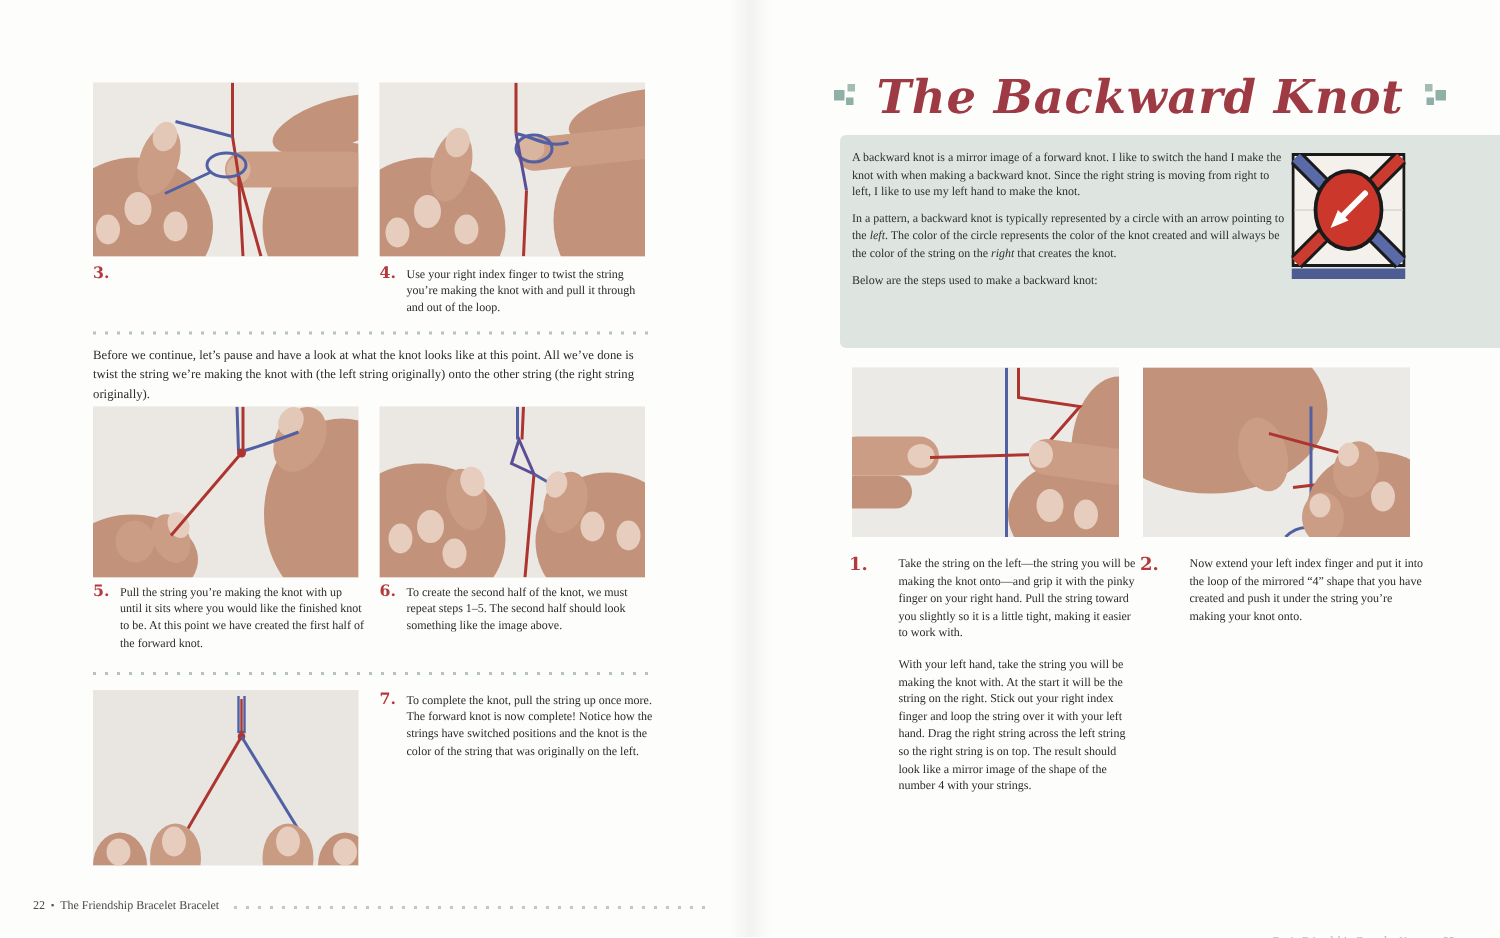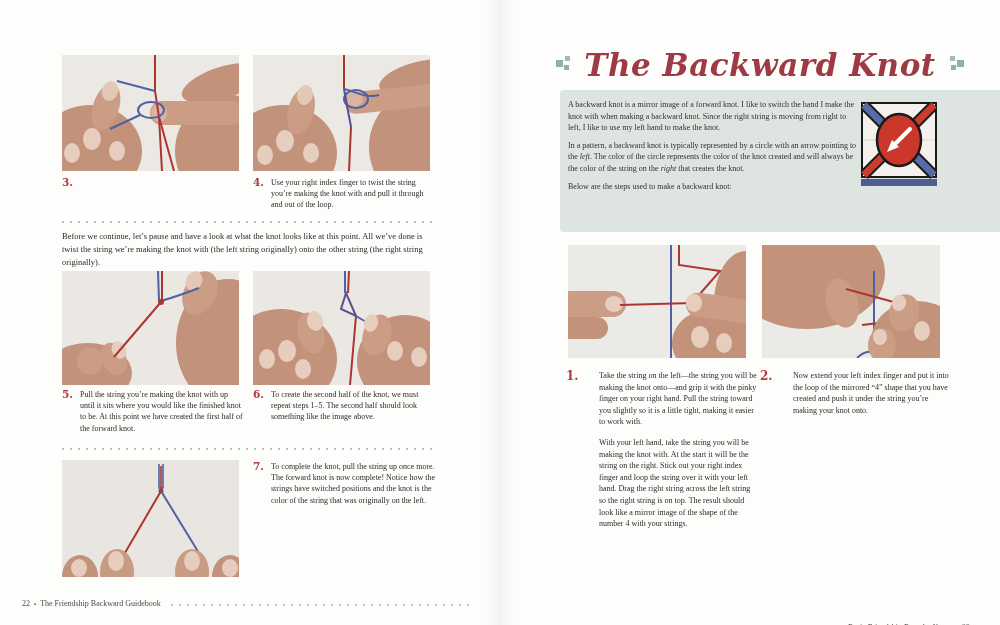--- a/index.html
+++ b/index.html
@@ -187,21 +187,21 @@
   </div>
 
   <div class="cap" style="left:253px;top:461px;width:182px">
     <span class="n">7.</span>
     <p>To complete the knot, pull the string up once more. The forward knot is now complete! Notice how the strings have switched positions and the knot is the color of the string that was originally on the left.</p>
   </div>
 
   <div class="footer" id="footer-left">
     <span>22</span>
     <span class="sep">▪</span>
-    <span>The Friendship Backward Guidebook</span>
+    <span>The Friendship Bracelet Bracelet</span>
     <span class="leader"></span>
   </div>
 
   <div class="titlebar">
     <span class="orn">
       <svg width="16" height="16" viewBox="0 0 16 16">
         <rect x="10" y="1" width="5" height="5" fill="#a3bdb4"></rect>
         <rect x="1" y="5" width="7" height="7" fill="#8fb0a6"></rect>
         <rect x="9" y="10" width="5" height="5" fill="#8fb0a6"></rect>
       </svg>

